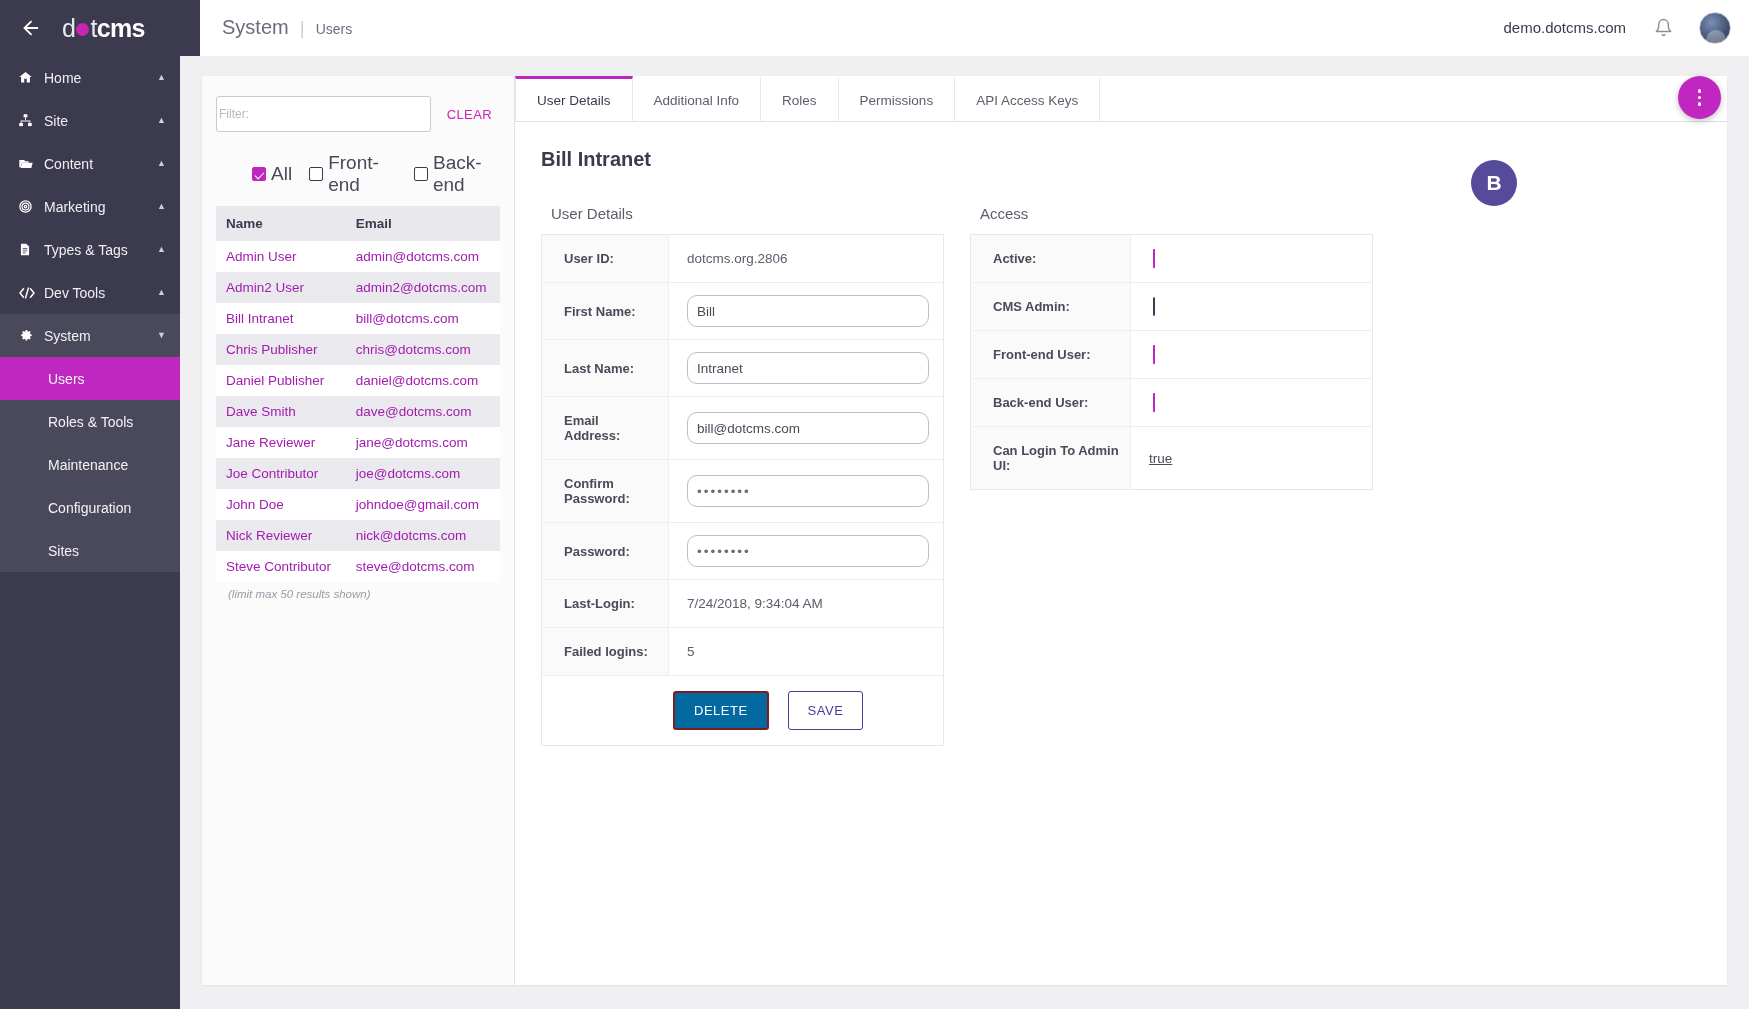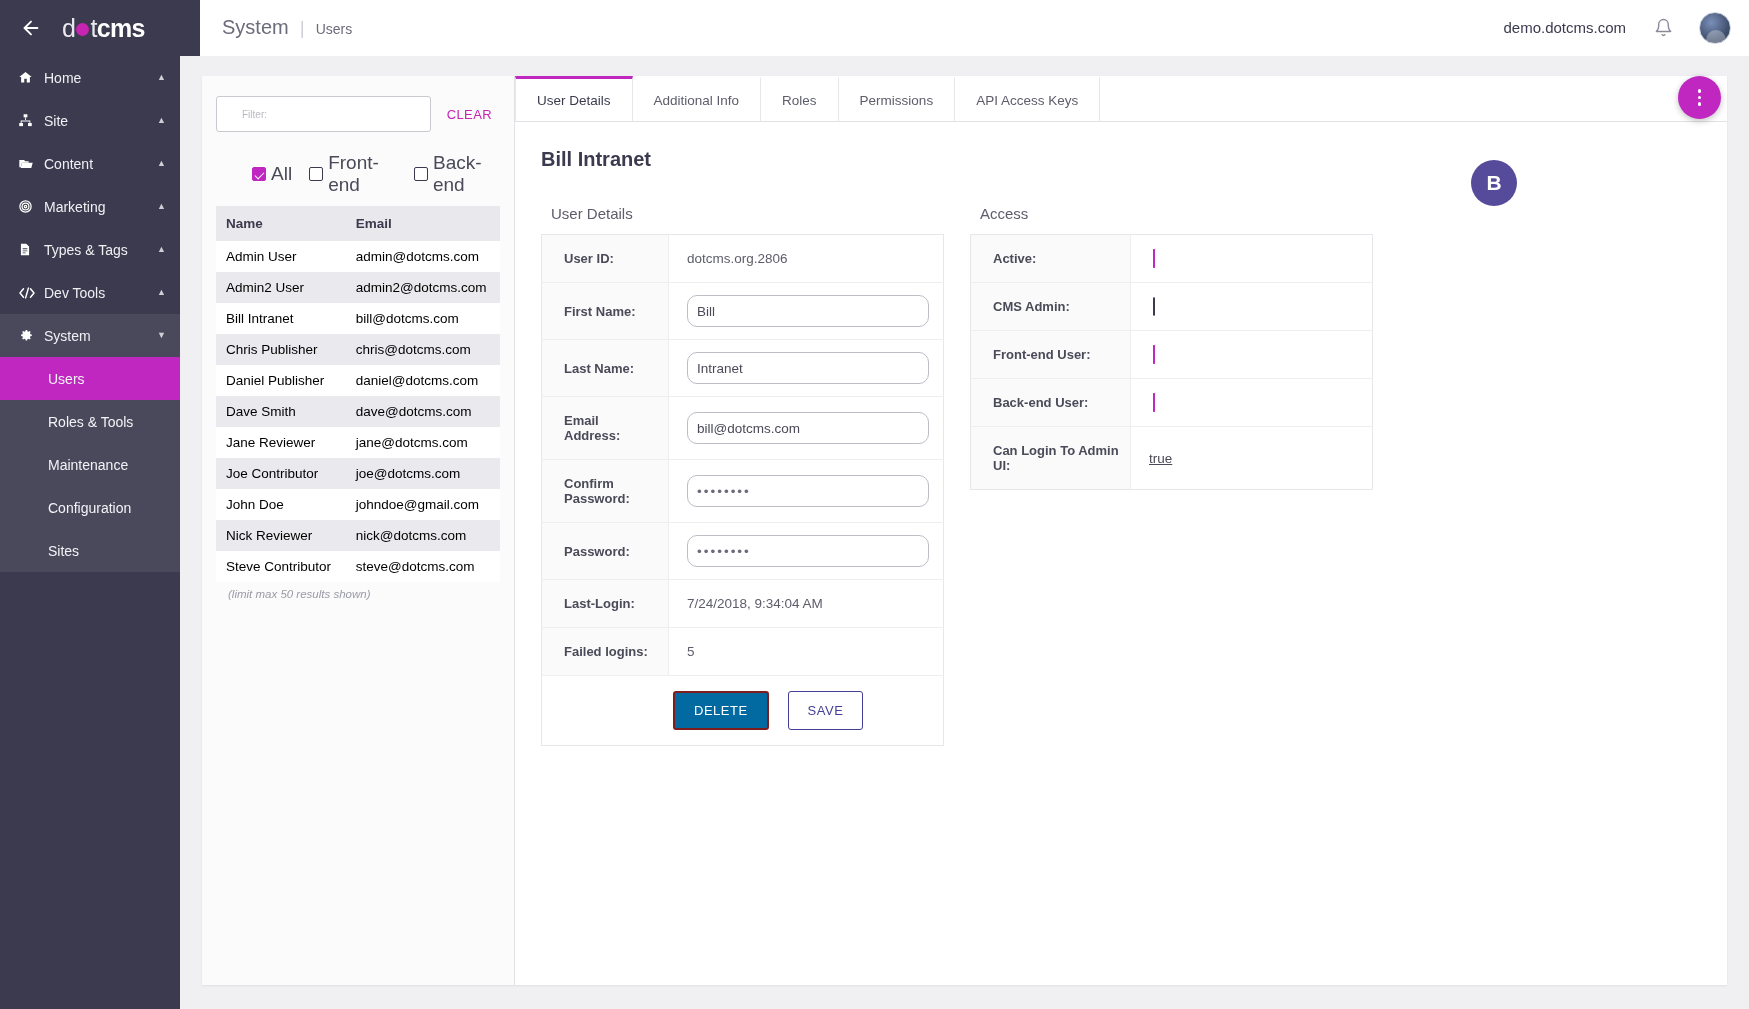--- a/index.html
+++ b/index.html
@@ -91,21 +91,21 @@
 
   
   .list-pane {
     width: 313px; flex: 0 0 313px; border-right: 1px solid #e2e2e6;
     padding: 20px 14px 0 14px; background: #fbfbfc;
     display: flex; flex-direction: column;
   }
   .filter-row { display: flex; align-items: center; gap: 8px; }
   .filter-input {
     flex: 1; height: 36px; border: 1px solid #c9c9d0; border-radius: 3px;
-    padding: 0 25px; font-size: 10px; color: #3b3a4e; background: #ffffff;
+    padding: 0 2px; font-size: 12px; color: #3b3a4e; background: #ffffff;
     outline: none; font-family: "Liberation Sans", sans-serif;
   }
   .filter-input::placeholder { color: #b9b9c2; }
   .clear-btn {
     background: none; border: none; color: #c724b1; font-size: 13px;
     letter-spacing: 0.4px; cursor: pointer; padding: 6px 8px;
     font-family: "Liberation Sans", sans-serif;
   }
   .checks-row { display: flex; align-items: center; gap: 17px; margin: 20px 0 10px 36px; }
   .chk-wrap { display: flex; align-items: center; gap: 5px; cursor: pointer; }
@@ -121,21 +121,21 @@
   }
   .chk-label { font-size: 19px; color: #4a4a58; }
 
   .user-table { width: 100%; border-collapse: collapse; font-size: 13.5px; }
   .user-table thead th {
     background: #e9e9ed; color: #3b3a4e; font-weight: 700; font-size: 13.5px;
     text-align: left; padding: 10px 0 10px 10px; border: none;
   }
   .user-table thead th.col-email { padding-left: 14px; }
   .user-table tbody td {
-    padding: 8px 0 8px 10px; color: #000000; border: none; white-space: nowrap;
+    padding: 8px 0 8px 10px; color: #a21caf; border: none; white-space: nowrap;
   }
   .user-table tbody td.col-email { padding-left: 14px; }
   .user-table tbody tr { cursor: pointer; }
   .user-table tbody tr.odd { background: #ffffff; }
   .user-table tbody tr.even { background: #eaeaee; }
   .limit-note { font-size: 11.5px; color: #9a9aa6; font-style: italic; margin: 6px 0 0 12px; }
   .list-fill { flex: 1; }
 
   
   .detail-pane { flex: 1; min-width: 0; background: #ffffff; display: flex; flex-direction: column; }

